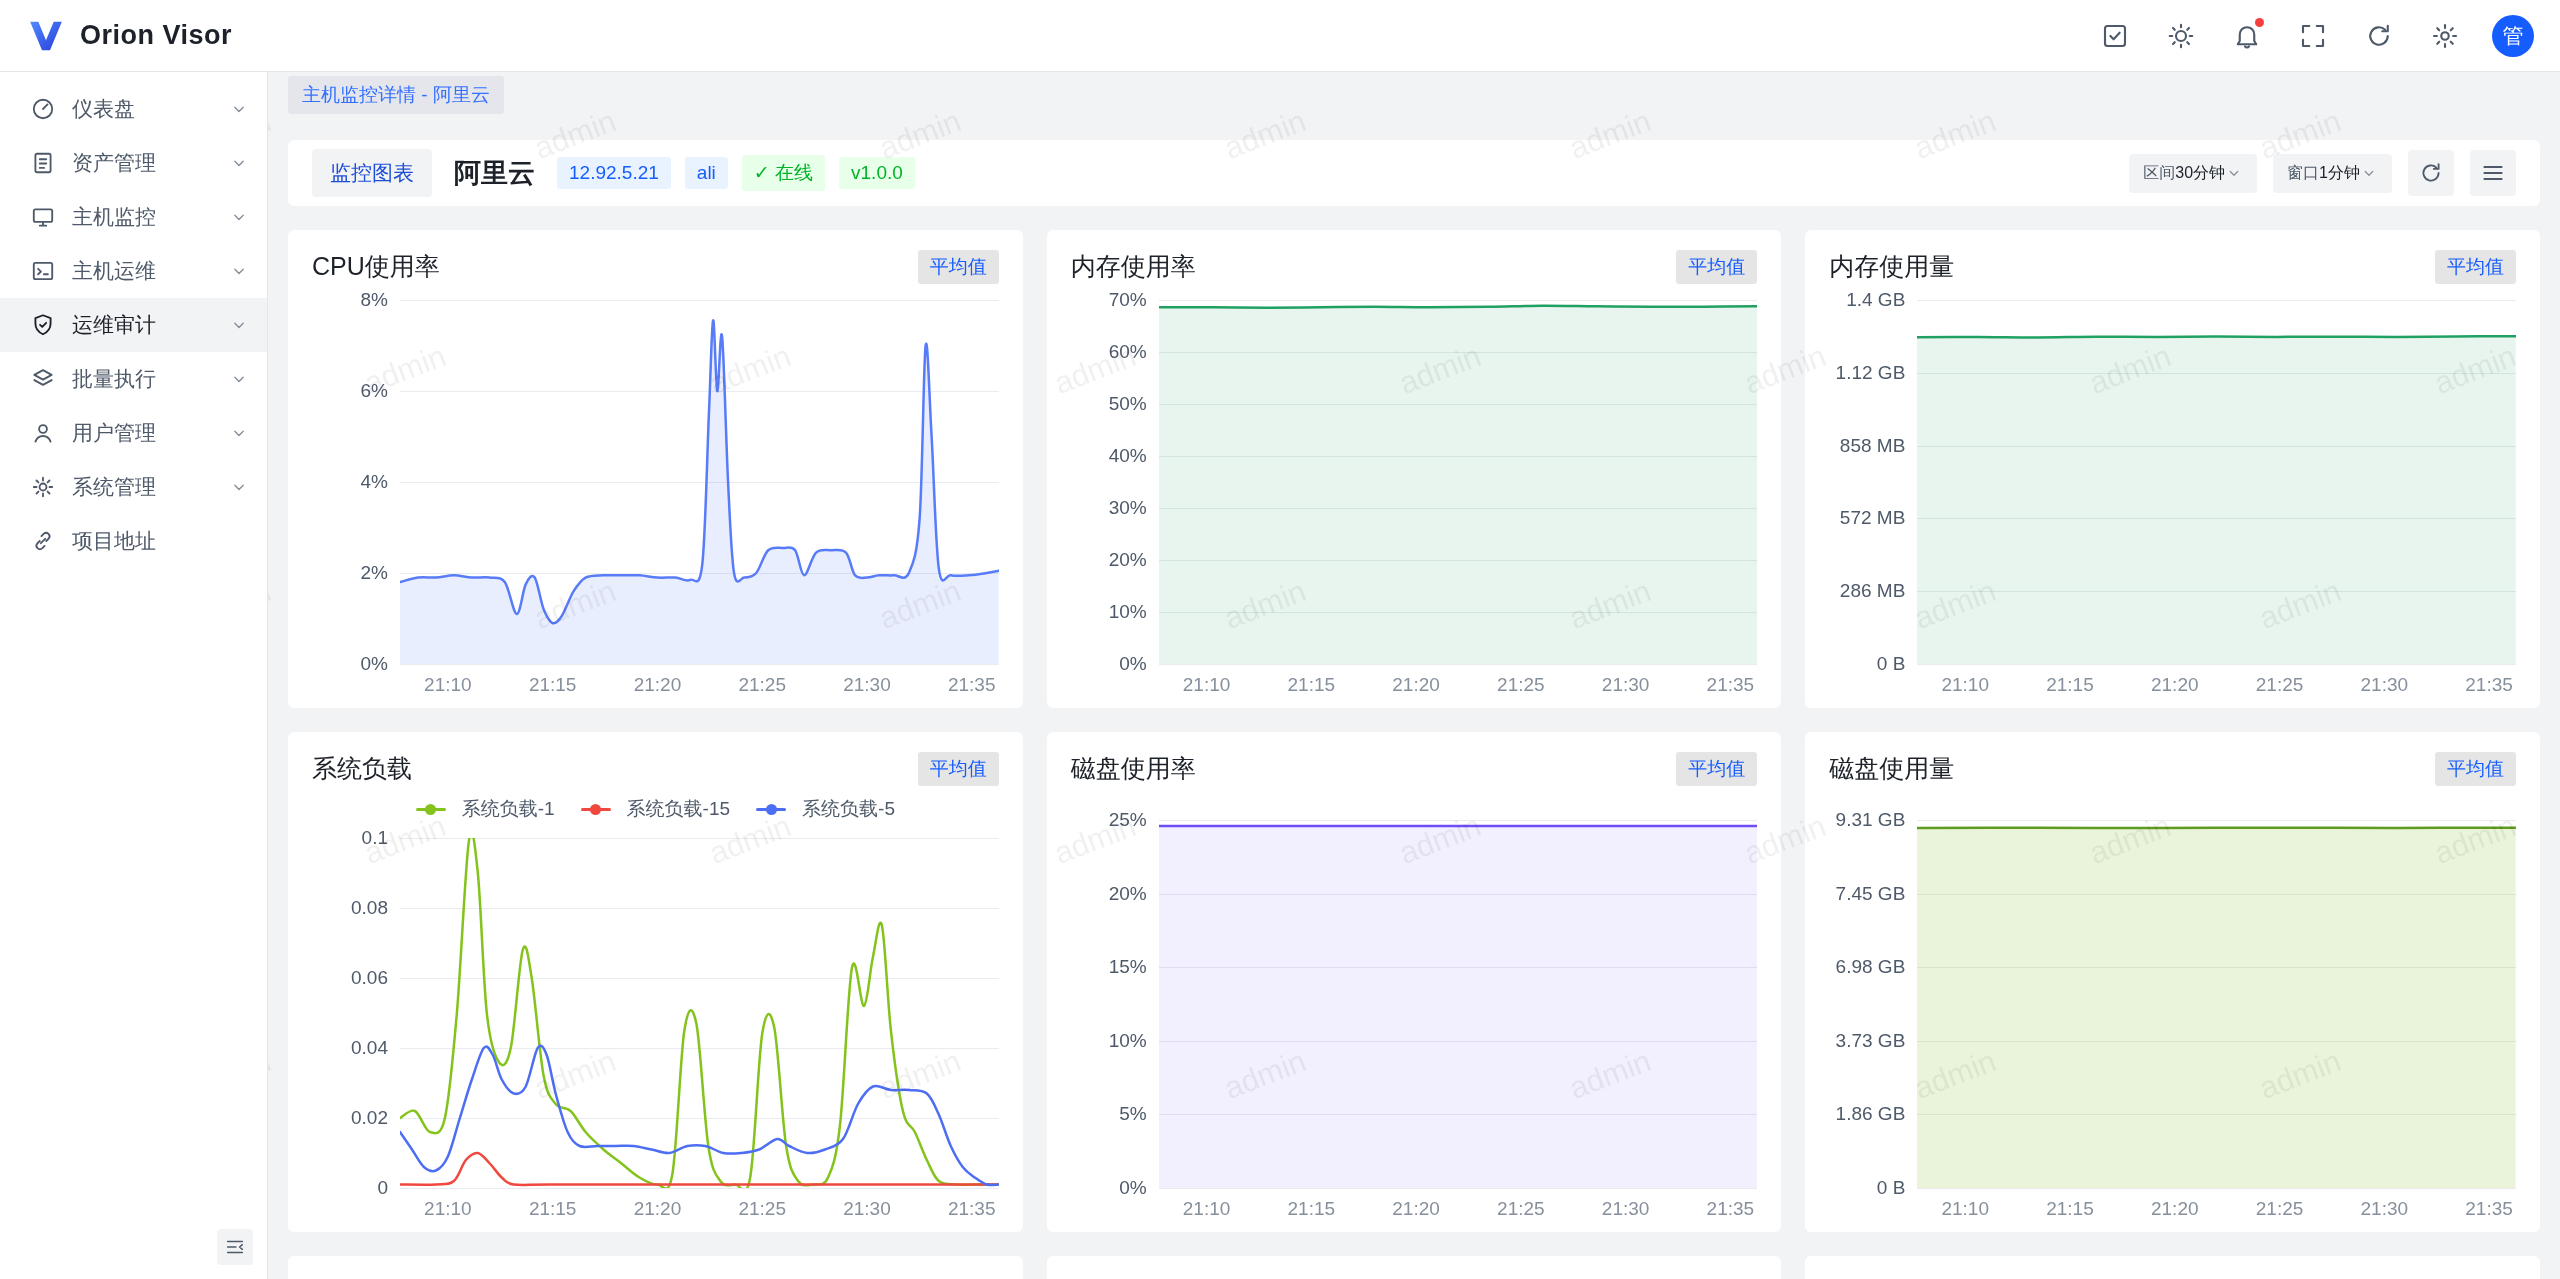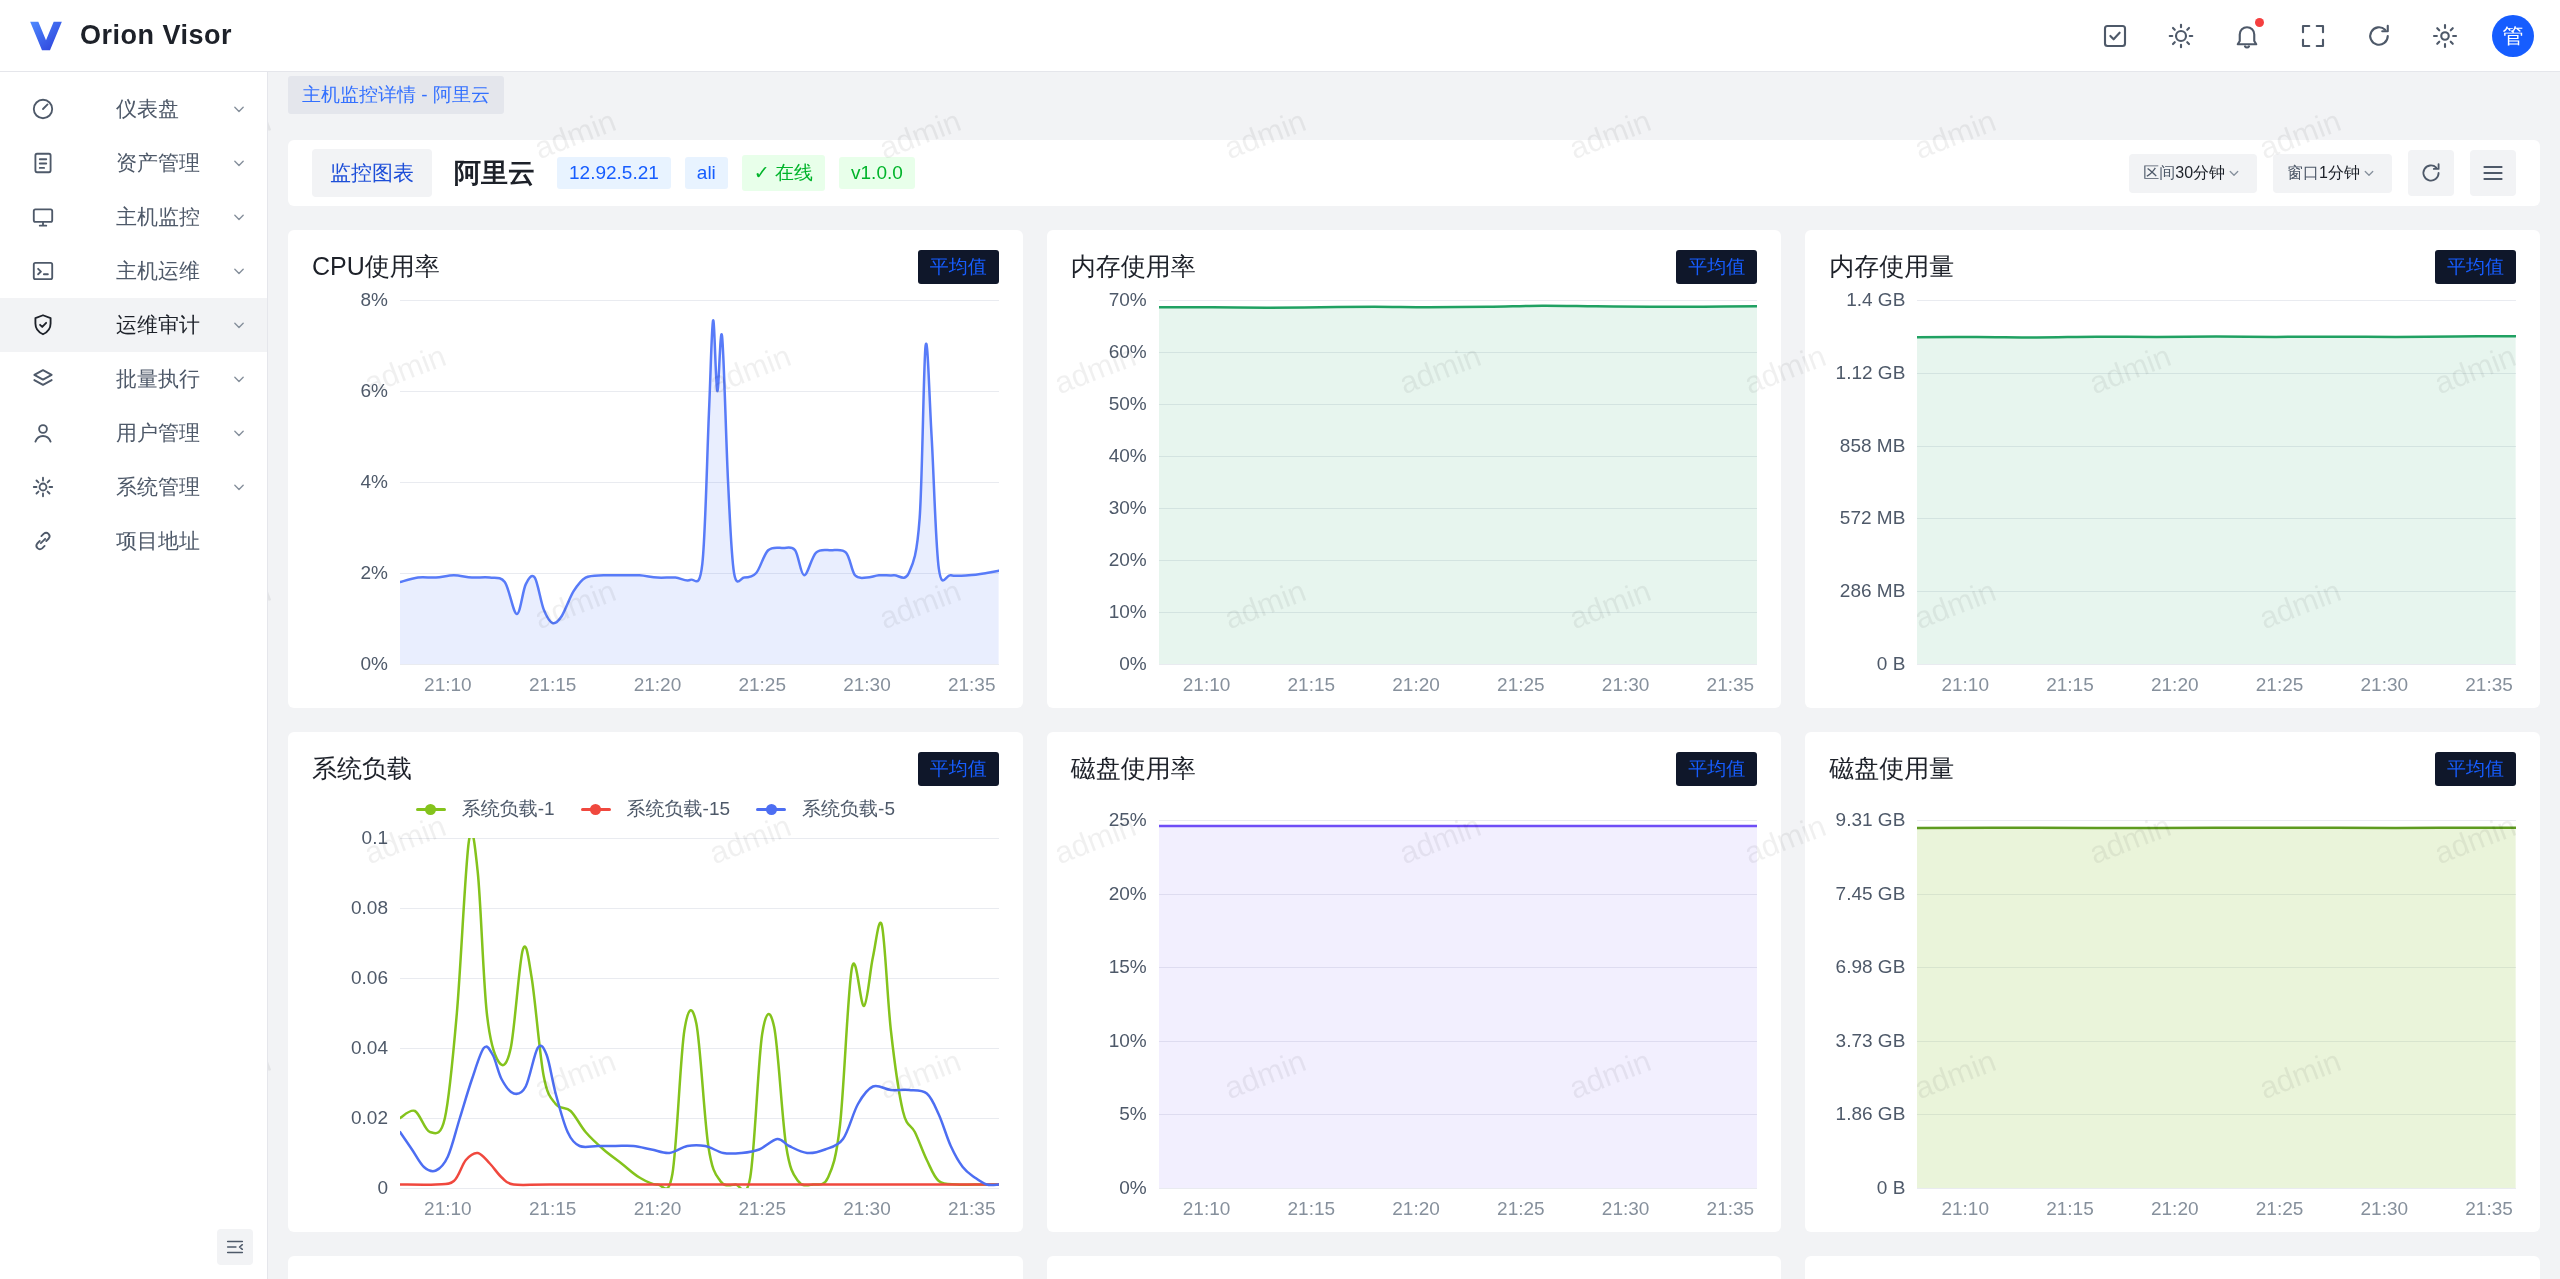--- a/index.html
+++ b/index.html
@@ -22,21 +22,21 @@
   .avatar { width:42px; height:42px; border-radius:50%; background:#165dff; color:#fff;
             font-size:21px; display:flex; align-items:center; justify-content:center; cursor:pointer; }
 
   
   #app { display:flex; height:1207px; }
   .sidebar { width:268px; background:#fff; border-right:1px solid #e5e6eb; position:relative; padding-top:10px; flex:none; }
   .menu-item { height:54px; display:flex; align-items:center; padding:0 18px 0 30px;
                font-size:21px; color:#4e5969; cursor:pointer; }
   .menu-item.active { background:#f2f3f5; color:#1d2129; }
   .menu-item .ic { width:26px; height:26px; margin-right:16px; flex:none; }
-  .menu-item .lbl { flex:1; white-space:nowrap;margin-left:44px; }
+  .menu-item .lbl { flex:1; white-space:nowrap; }
   .menu-item .chev { width:20px; height:20px; margin:0; color:#86909c; flex:none; }
   .collapse-btn { position:absolute; right:14px; bottom:14px; width:36px; height:36px; border-radius:4px;
                   background:#f2f3f5; color:#4e5969; display:flex; align-items:center; justify-content:center; cursor:pointer; }
   .collapse-btn .ic { width:22px; height:22px; }
   .ic svg { width:100%; height:100%; display:block; }
 
   .main { flex:1; position:relative; overflow:hidden; background:#f2f3f5; }
   .breadcrumb { height:46px; display:flex; align-items:center; padding:0 20px; }
   .crumb-chip { background:#e4e6ec; color:#3370ff; font-size:19px; padding:6px 14px; border-radius:3px; cursor:pointer; }
 
@@ -63,21 +63,21 @@
   .icon-btn .ic { width:26px; height:26px; }
 
   
   .grid { margin-top:24px; display:grid; grid-template-columns:repeat(3,1fr); gap:24px; }
   .card { background:#fff; border-radius:6px; padding:20px 24px 10px 24px; display:flex; flex-direction:column; }
   .card.r1 { height:478px; }
   .card.r2 { height:500px; }
   .card.r3 { height:60px; }
   .card-head { display:flex; align-items:flex-start; justify-content:space-between; }
   .card-title { font-size:25px; font-weight:normal; color:#1d2129; }
-  .tag-avg { background:#0f172a; color:#165dff; font-size:19px; padding:4px 12px; border-radius:3px; }
+  .tag-avg { background:#e5e5e5; color:#165dff; font-size:19px; padding:4px 12px; border-radius:3px; }
   .legend { display:flex; justify-content:center; align-items:center; gap:26px; margin-top:10px;
             font-size:19px; color:#4e5969; }
   .lg-item { display:inline-flex; align-items:center; gap:16px; cursor:pointer; }
   .lg-mark { position:relative; width:30px; height:12px; display:inline-block; }
   .lg-line { position:absolute; left:0; right:0; top:4.5px; height:3px; background:currentColor; border-radius:2px; }
   .lg-dot { position:absolute; left:50%; top:50%; width:11px; height:11px; margin:-5.5px 0 0 -5.5px;
             border-radius:50%; background:currentColor; }
   .chart-body { flex:1; display:flex; margin-top:16px; min-height:0; }
   .ylabels { width:88px; position:relative; font-size:19px; color:#4e5969; flex:none; }
   .ytick { position:absolute; right:12px; transform:translateY(-50%); white-space:nowrap; }

